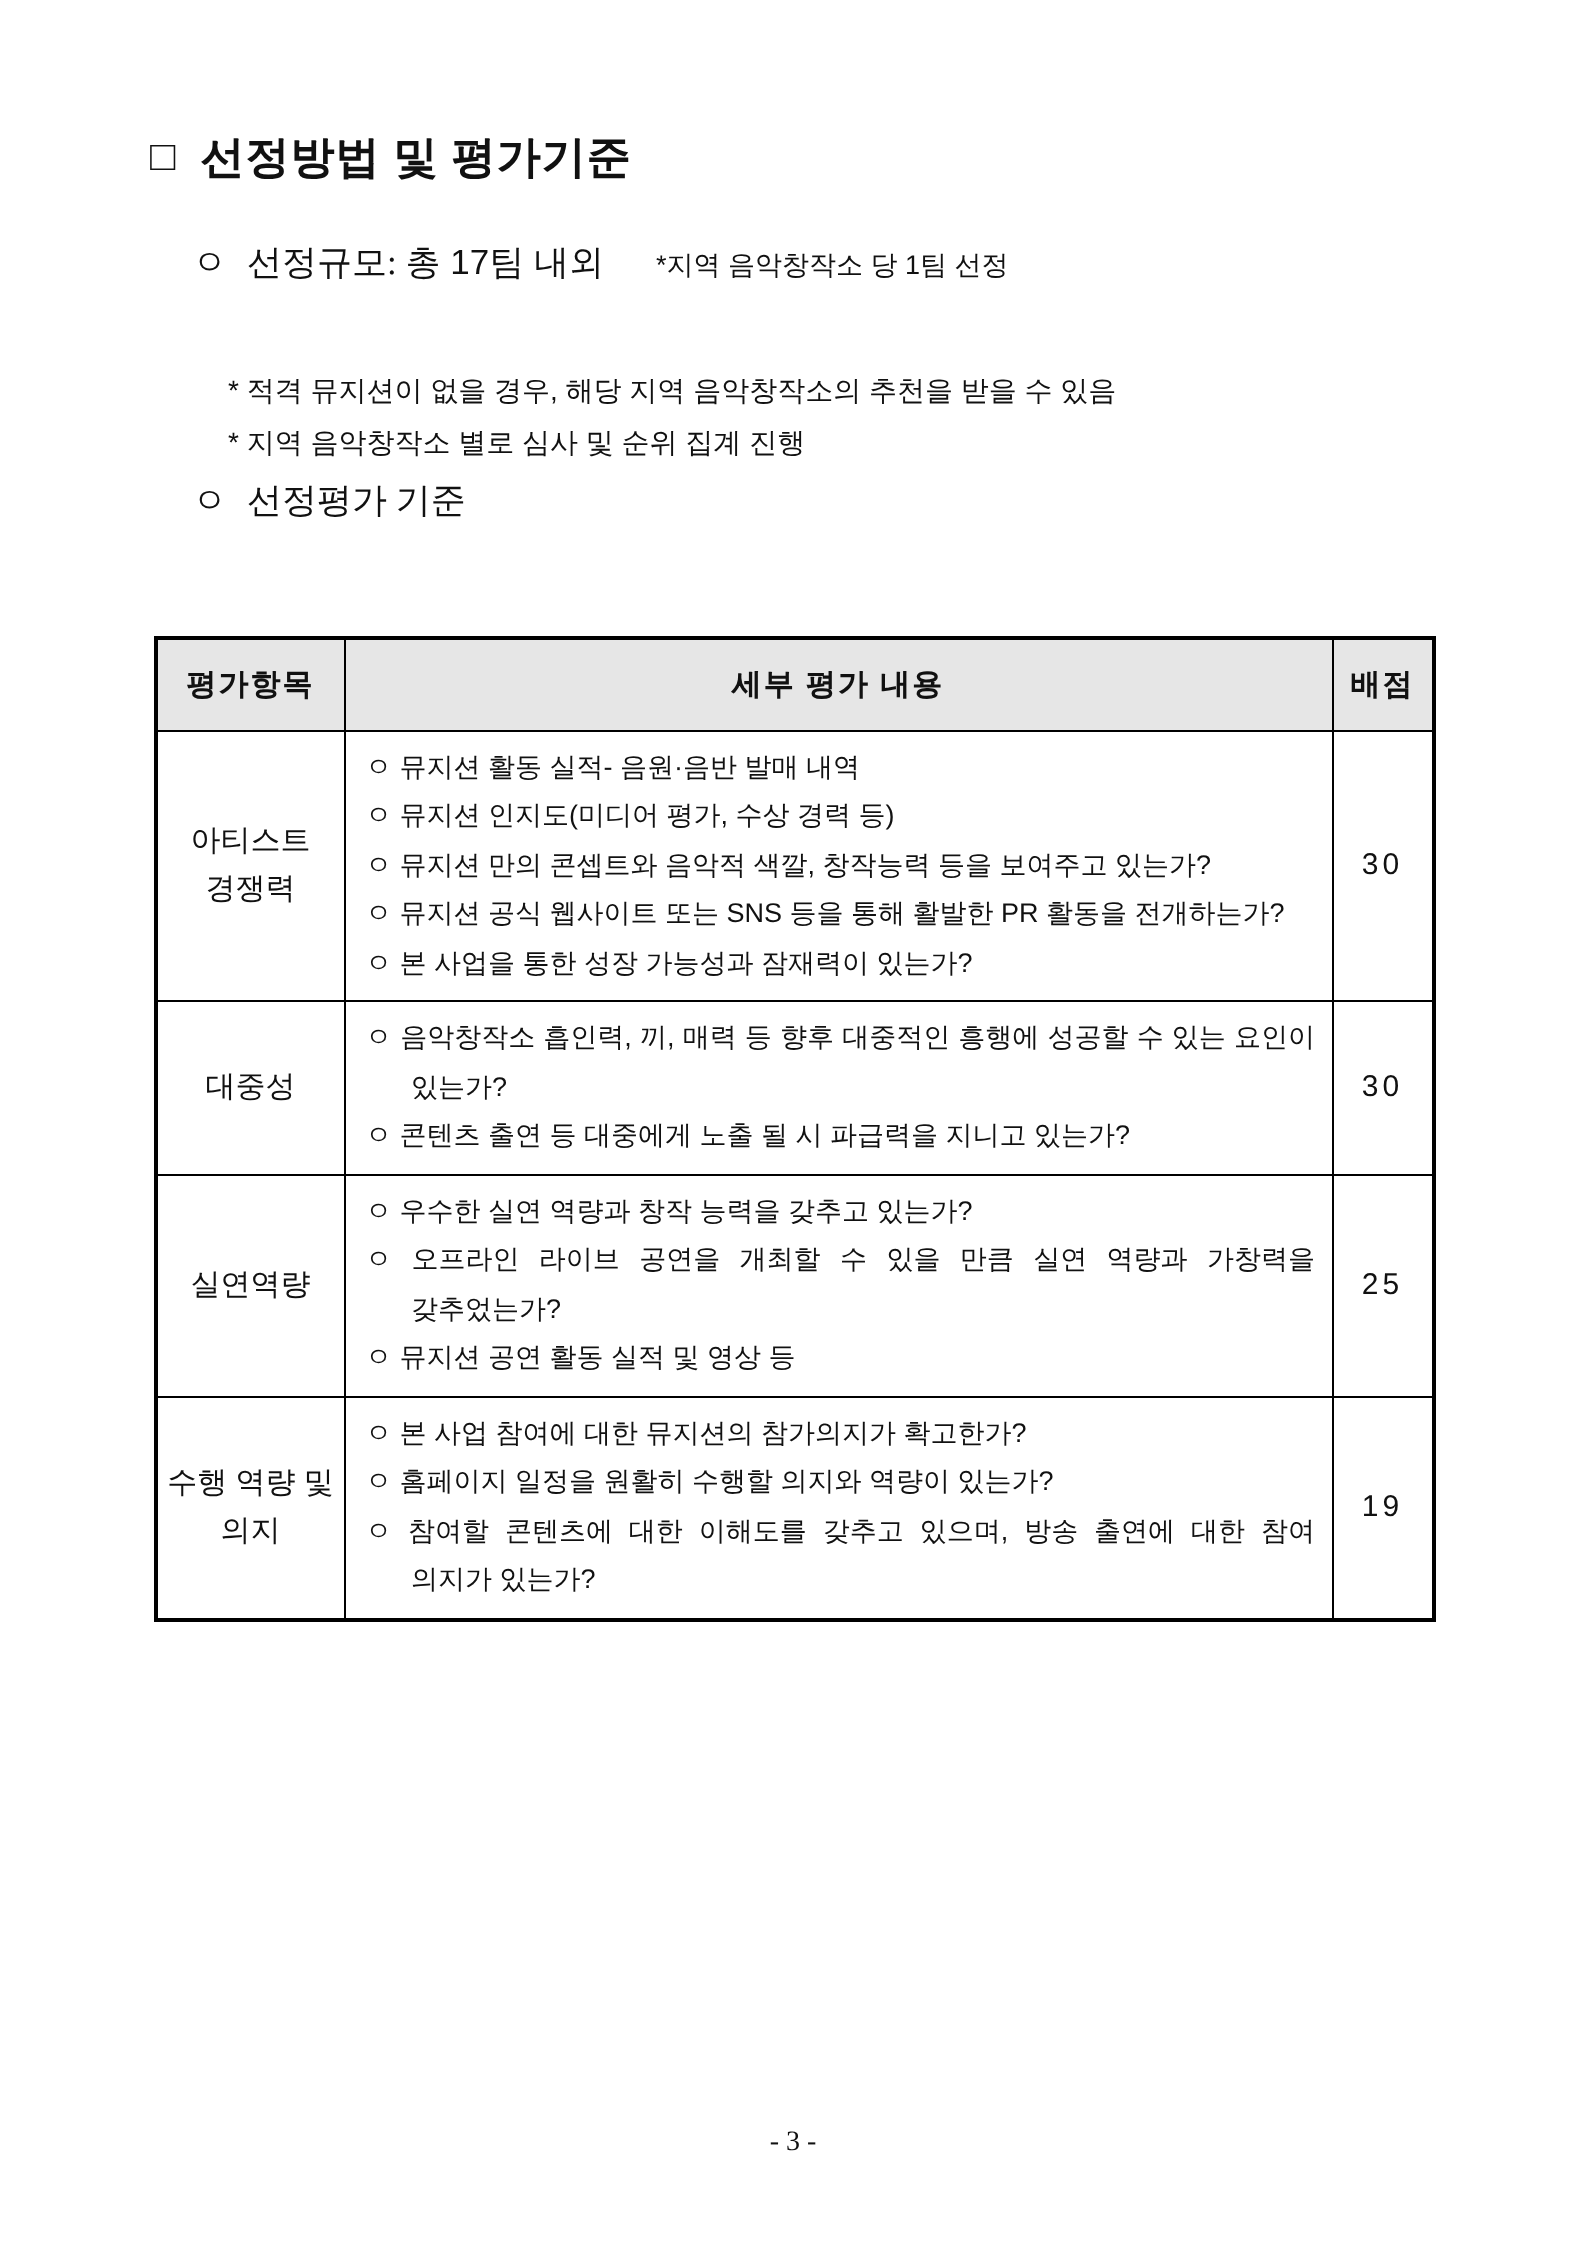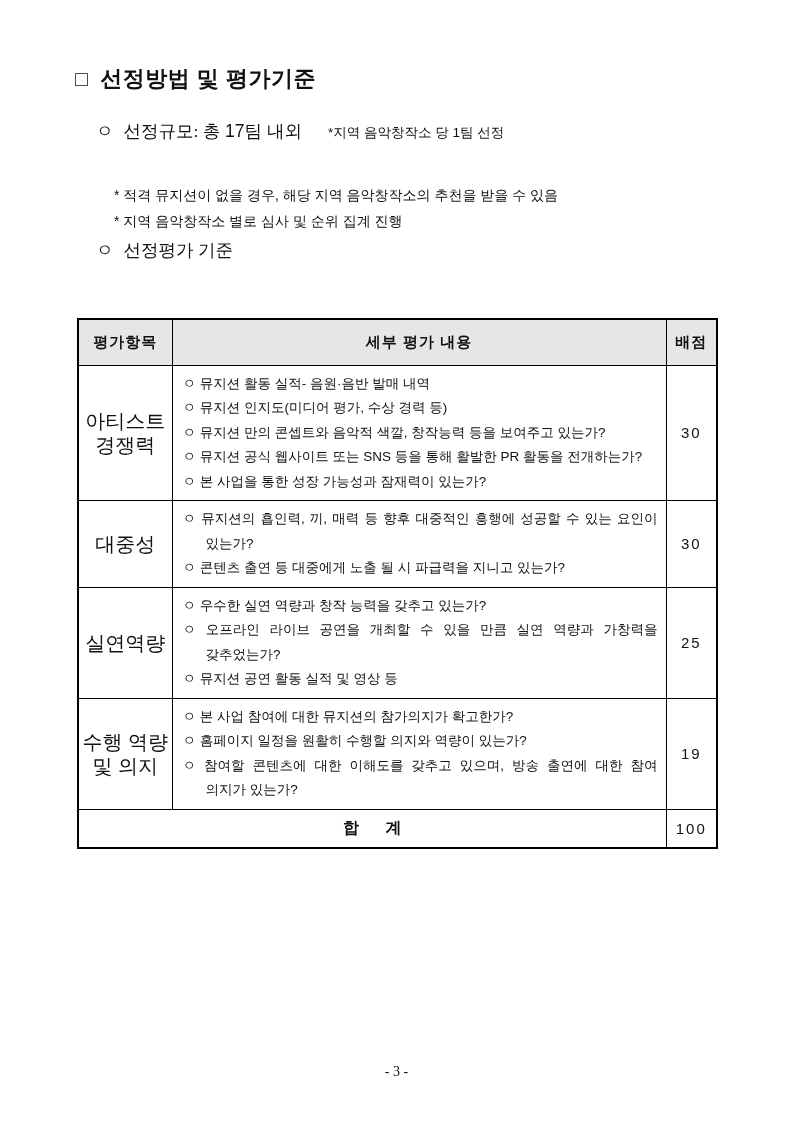--- a/index.html
+++ b/index.html
@@ -44,21 +44,21 @@
     margin-top: 20px;
   }
   table.eval td, table.eval th { border: 1px solid #000000; vertical-align: middle; }
   col.c-cat { width: 94px; }
   col.c-score { width: 51px; }
   tr.hdr { height: 46px; }
   tr.hdr th {
     background: #e6e6e6; font-size: 15px; font-weight: bold;
     text-align: center; letter-spacing: 1px;
   }
-  td.cat { text-align: center; font-size: 20px; line-height: 24px; padding: 3px; word-break: keep-all; }
+  td.cat { text-align: center; font-size: 15px; line-height: 24px; padding: 3px; word-break: keep-all; }
   td.score { text-align: center; font-size: 15px; letter-spacing: 2px; }
   td.content { padding: 6px 8px 6px 10px; }
   td.content .item {
     font-size: 13.5px; line-height: 24.5px;
     padding-left: 23px; text-indent: -23px;
     word-break: keep-all; text-align: justify;
   }
   tr.r1 { height: 122px; } tr.r2 { height: 78px; }
   tr.r3 { height: 104px; } tr.r4 { height: 106px; }
   tr.total { height: 39px; }
@@ -120,21 +120,21 @@
         <div class="item">ㅇ 뮤지션 만의 콘셉트와 음악적 색깔, 창작능력 등을 보여주고 있는가?</div>
         <div class="item">ㅇ 뮤지션 공식 웹사이트 또는 SNS 등을 통해 활발한 PR 활동을 전개하는가?</div>
         <div class="item">ㅇ 본 사업을 통한 성장 가능성과 잠재력이 있는가?</div>
       </td>
       <td class="score">30</td>
     </tr>
 
     <tr class="r2">
       <td class="cat">대중성</td>
       <td class="content">
-        <div class="item">ㅇ 뮤지션의 흡인력, 끼, 매력 등 향후 대중적인 흥행에 성공할 수 있는 요인이 있는가?</div>
+        <div class="item">ㅇ 음악창작소 흡인력, 끼, 매력 등 향후 대중적인 흥행에 성공할 수 있는 요인이 있는가?</div>
         <div class="item">ㅇ 콘텐츠 출연 등 대중에게 노출 될 시 파급력을 지니고 있는가?</div>
       </td>
       <td class="score">30</td>
     </tr>
 
     <tr class="r3">
       <td class="cat">실연역량</td>
       <td class="content">
         <div class="item">ㅇ 우수한 실연 역량과 창작 능력을 갖추고 있는가?</div>
         <div class="item">ㅇ 오프라인 라이브 공연을 개최할 수 있을 만큼 실연 역량과 가창력을 갖추었는가?</div>
@@ -146,23 +146,19 @@
     <tr class="r4">
       <td class="cat">수행 역량 및 의지</td>
       <td class="content">
         <div class="item">ㅇ 본 사업 참여에 대한 뮤지션의 참가의지가 확고한가?</div>
         <div class="item">ㅇ 홈페이지 일정을 원활히 수행할 의지와 역량이 있는가?</div>
         <div class="item">ㅇ 참여할 콘텐츠에 대한 이해도를 갖추고 있으며, 방송 출연에 대한 참여 의지가 있는가?</div>
       </td>
       <td class="score">19</td>
     </tr>
 
-    <tr class="total">
-      <td class="tlabel" colspan="2">합      계</td>
-      <td class="score">100</td>
-    </tr>
   </tbody>
     </table>
 
 
   <div class="page-num">- 3 -</div>
 
 </div>
 
 </body></html>

